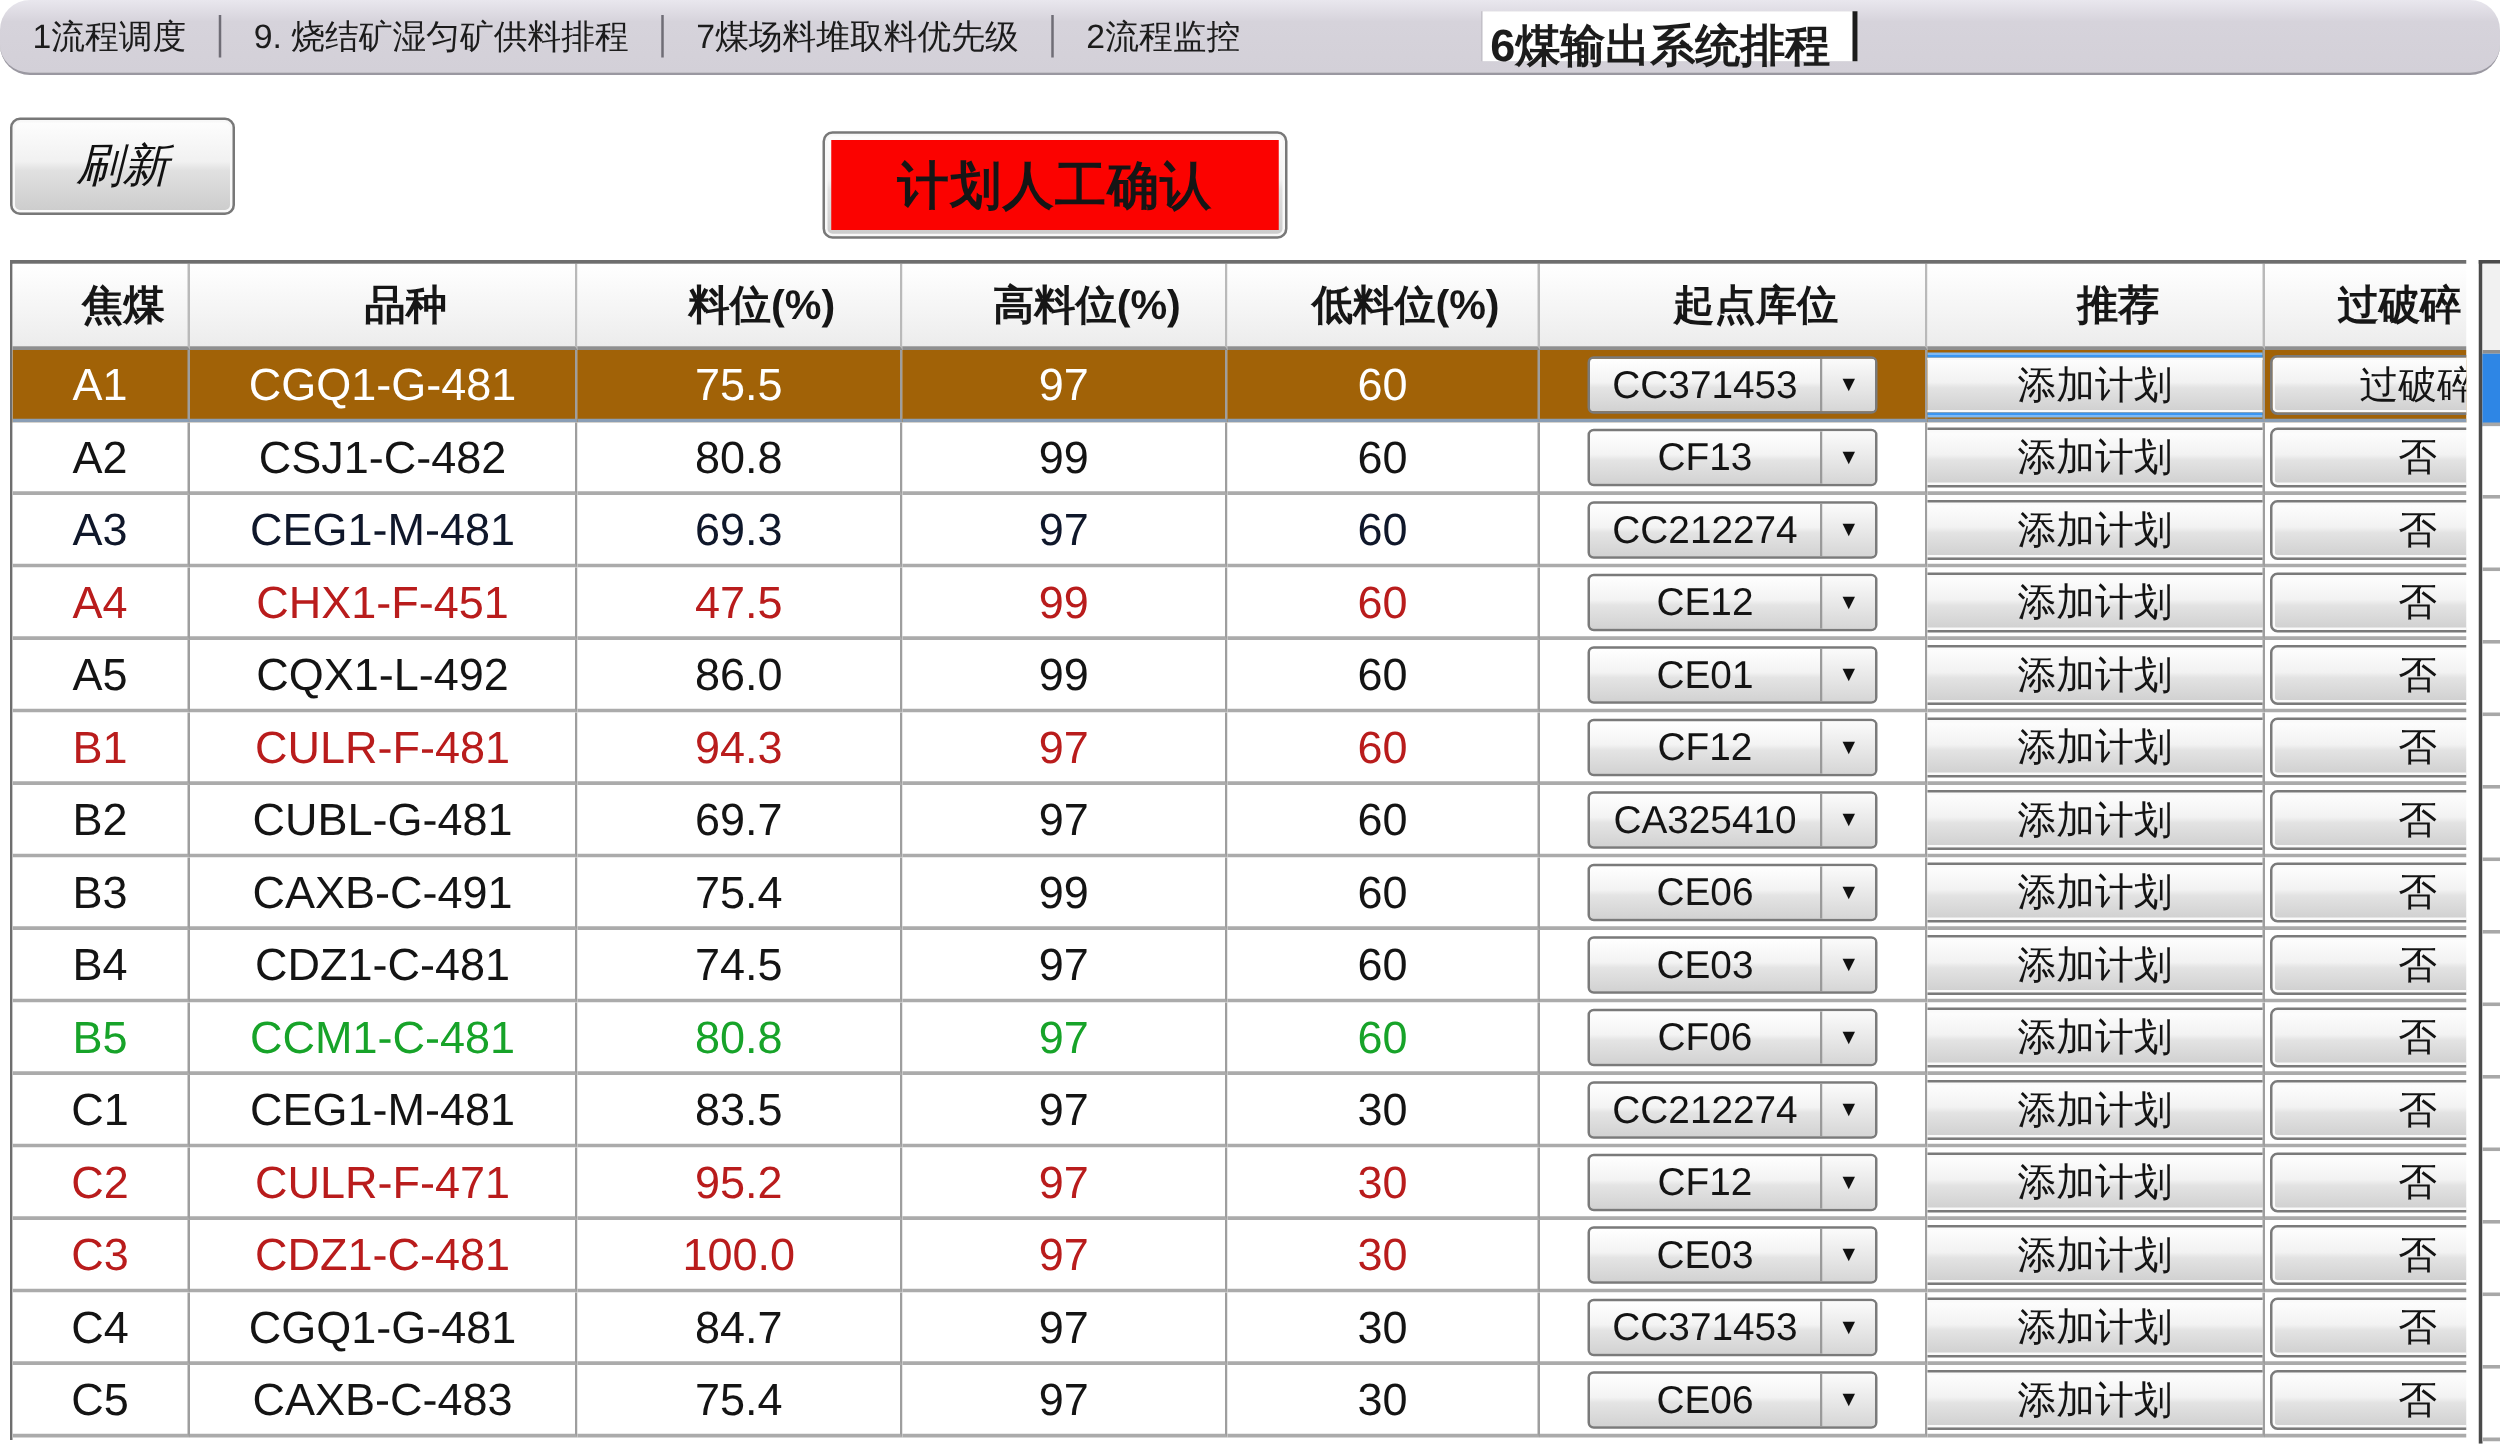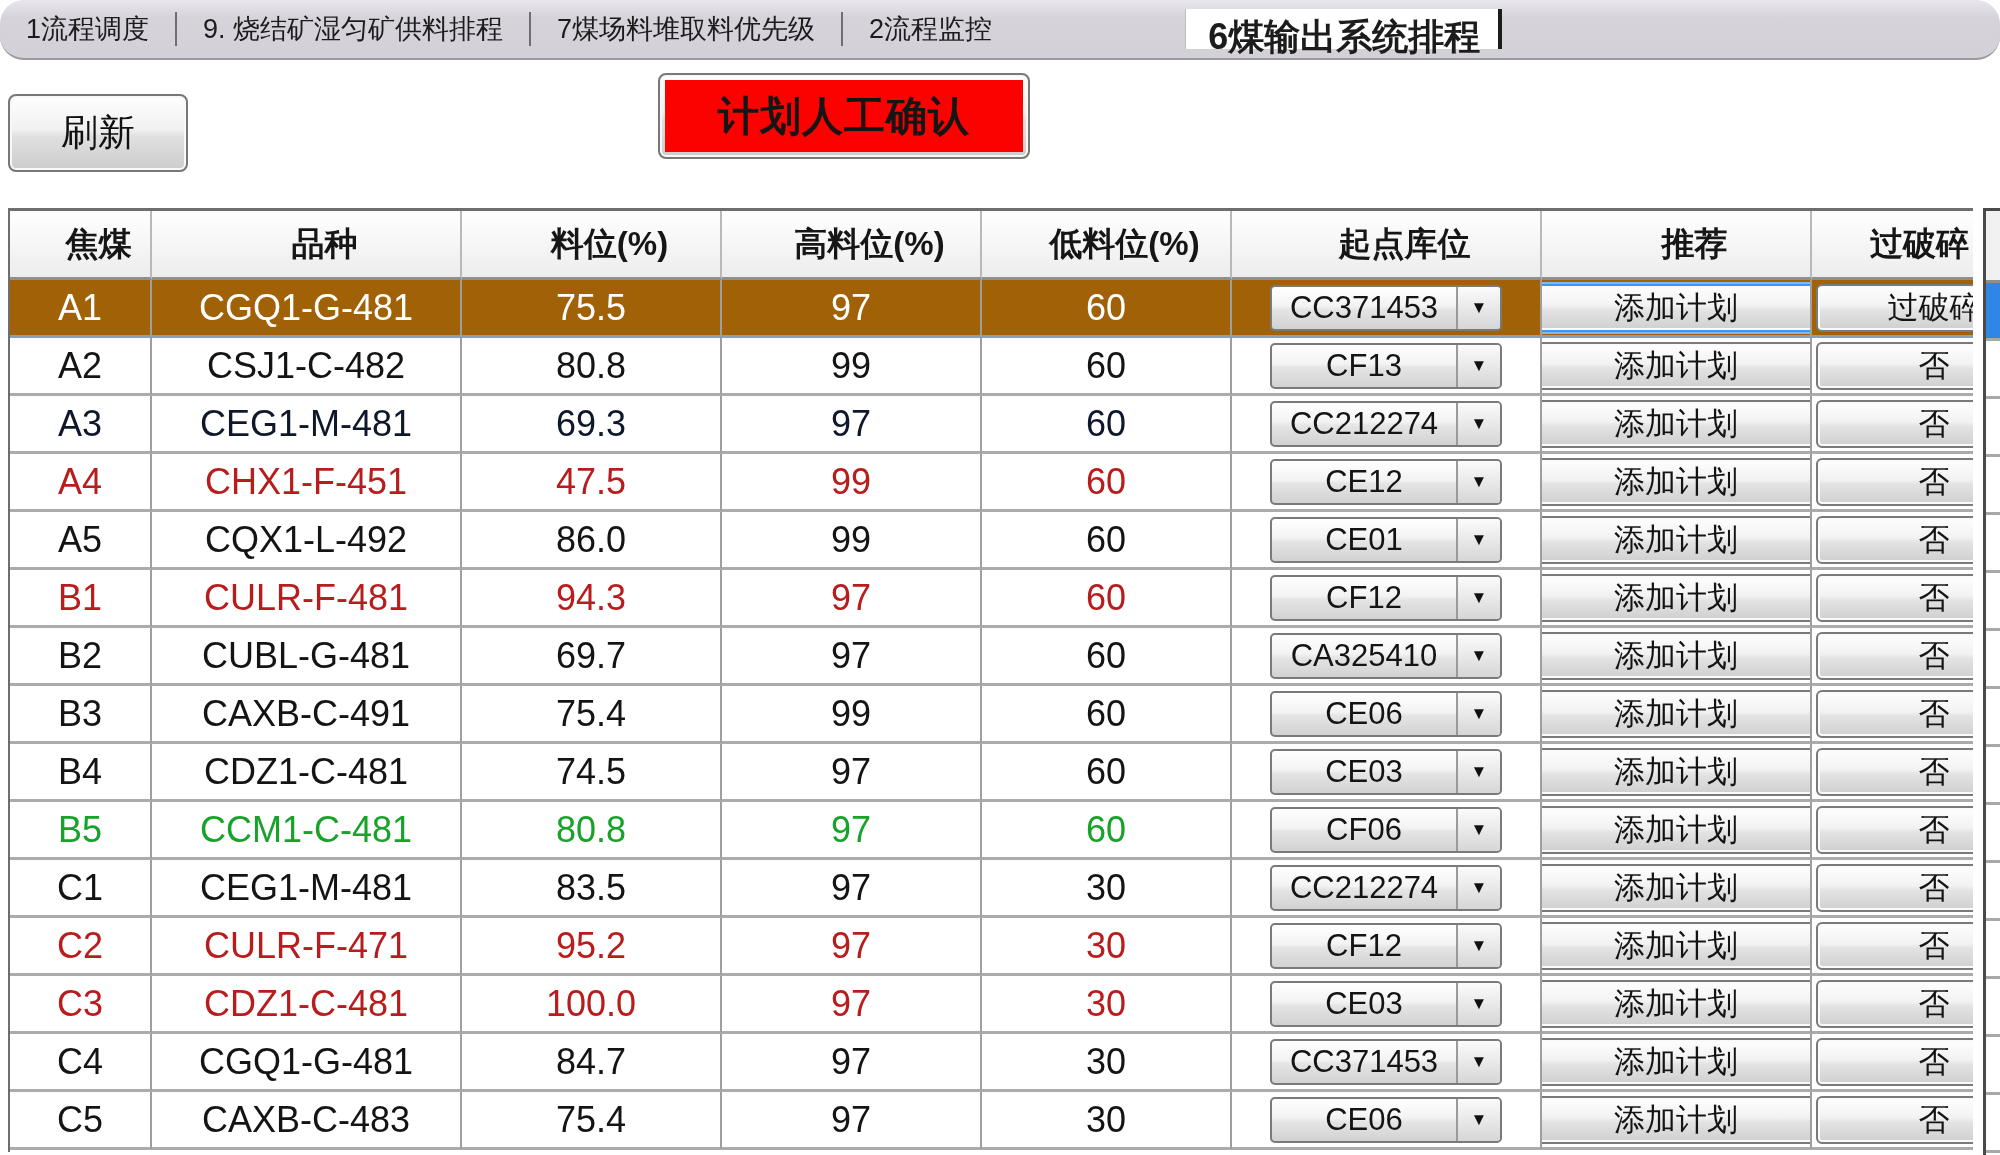--- a/index.html
+++ b/index.html
@@ -19,35 +19,35 @@
   .tab{
     font-size:27px;color:#1c1c1c;padding:0 26px;white-space:nowrap;
     cursor:default;line-height:56px;
   }
   .tab-sep{width:2px;height:34px;background:#6f6d76;flex:0 0 auto;}
   .tab.active{
     background:#ffffff;
     font-weight:bold;font-size:36px;
     margin-left:168px;
     height:40px;line-height:56px;
-    padding:0 18px 0 22px;
+    padding:0 18px 0 6px;
     border-right:4px solid #1c1c1c;
     box-shadow:-1px 0 0 #bdbbc2;
   }
   
   .btn-chrome{
     position:absolute;box-sizing:border-box;
     border:2px solid #787878;border-radius:8px;
     background:linear-gradient(#fefefe,#f1f1f1 45%,#e0e0e0 55%,#cccccc);
     box-shadow:inset 0 0 0 2px #f8f8f8;
     display:flex;align-items:center;justify-content:center;
     font-family:inherit;cursor:pointer;padding:0;
   }
-  #refresh-btn{left:8px;top:94px;width:180px;height:78px;font-size:37px;color:#111;}
-  #confirm-btn{left:658px;top:73px;width:372px;height:86px;padding:5px;}
+  #refresh-btn{left:8px;top:94px;width:180px;height:78px;font-size:37px;color:#111;font-style:italic;}
+  #confirm-btn{left:658px;top:105px;width:372px;height:86px;padding:5px;}
   #confirm-btn .inner{
     width:100%;height:100%;background:#fb0200;
     display:flex;align-items:center;justify-content:center;
     font-size:41px;font-weight:600;color:#151515;letter-spacing:1px;
   }
   
   .grid-wrap{
     position:absolute;left:8px;top:208px;width:1965px;height:944px;
     overflow:hidden;box-sizing:border-box;
     border-top:3px solid #6e6e6e;border-left:2px solid #6e6e6e;

